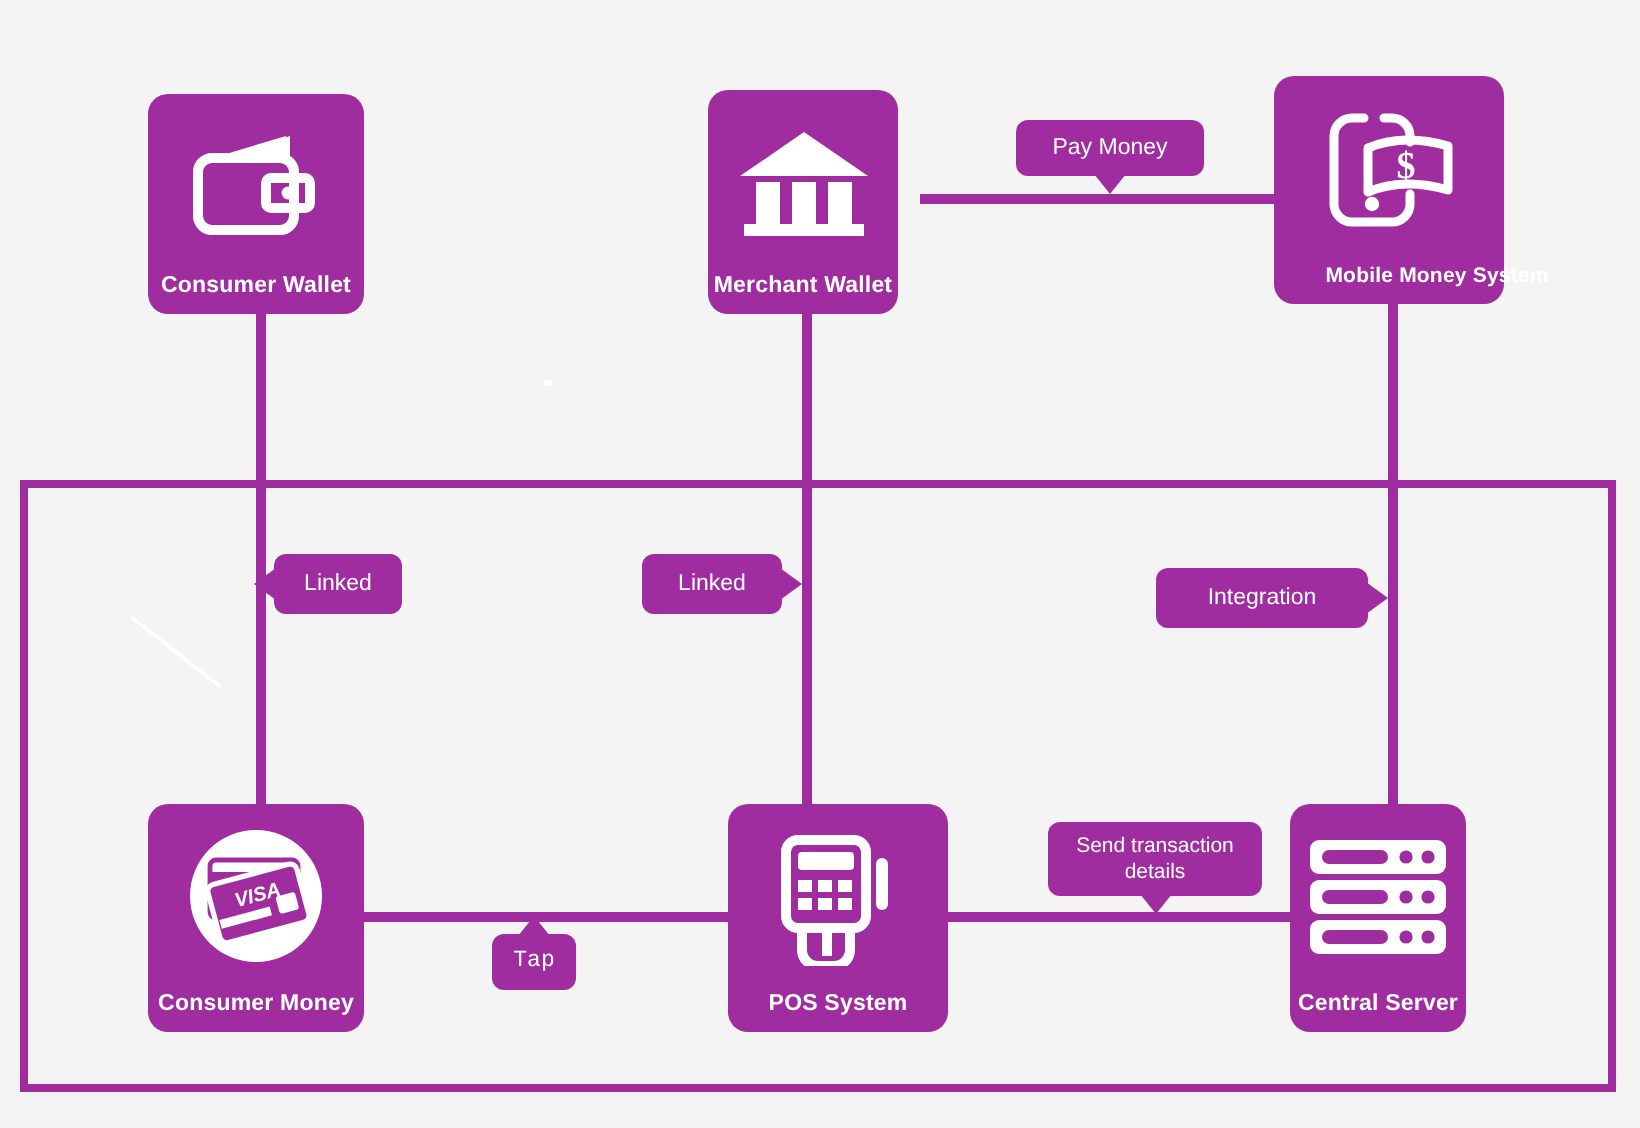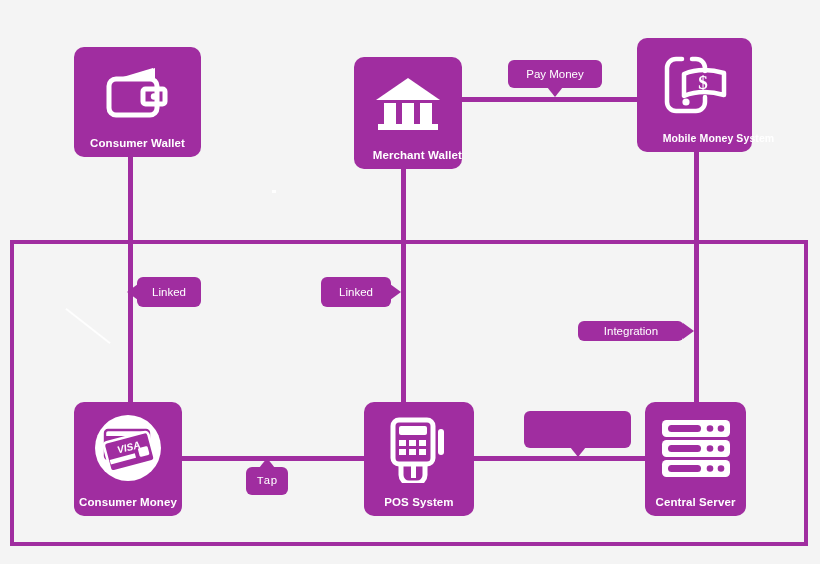--- a/index.html
+++ b/index.html
@@ -137,34 +137,34 @@
 
   <div class="group-box"></div>
 
   <div class="line v" style="left:128px; top:152px; height:254px;"></div>
   <div class="line v" style="left:401px; top:152px; height:254px;"></div>
   <div class="line v" style="left:694px; top:148px; height:258px;"></div>
   <div class="line h" style="left:460px; top:97px; width:182px;"></div>
   <div class="line h" style="left:178px; top:456px; width:190px;"></div>
   <div class="line h" style="left:470px; top:456px; width:180px;"></div>
 
-  <div class="node" style="left:74px; top:47px; width:127px; height:110px;align-items:center;">
+  <div class="node" style="left:74px; top:47px; width:108px; height:110px;align-items:center;">
     <div class="glyph">
       <svg width="70" height="56" viewBox="0 0 70 56" fill="none">
         <path d="M10 16 L50 4 L50 16" stroke="#ffffff" stroke-width="0" fill="#ffffff"></path>
         <path d="M10 17 L52 4 L52 17 Z" fill="#ffffff"></path>
         <rect x="6" y="15" width="48" height="36" rx="7" ry="7" stroke="#ffffff" stroke-width="5" fill="none"></rect>
         <rect x="40" y="25" width="22" height="15" rx="2.5" ry="2.5" stroke="#ffffff" stroke-width="5" fill="none"></rect>
         <circle cx="51" cy="32.5" r="3.2" fill="#ffffff"></circle>
       </svg>
     </div>
     <div class="node-label">Consumer Wallet</div>
   </div>
 
-  <div class="node" style="left:354px; top:57px; width:108px; height:112px;align-items:flex-end;">
+  <div class="node" style="left:354px; top:45px; width:95px; height:112px;">
     <div class="glyph">
       <svg width="72" height="58" viewBox="0 0 72 58" fill="none">
         <path d="M36 4 L68 26 L4 26 Z" fill="#ffffff"></path>
         <rect x="12" y="29" width="12" height="21" fill="#ffffff"></rect>
         <rect x="30" y="29" width="12" height="21" fill="#ffffff"></rect>
         <rect x="48" y="29" width="12" height="21" fill="#ffffff"></rect>
         <rect x="6" y="50" width="60" height="6" fill="#ffffff"></rect>
       </svg>
     </div>
     <div class="node-label">Merchant Wallet</div>
@@ -214,21 +214,21 @@
         <rect x="26" y="34" width="7" height="6" fill="#ffffff"></rect>
         <rect x="36" y="34" width="7" height="6" fill="#ffffff"></rect>
         <rect x="55" y="14" width="6" height="26" rx="3" ry="3" fill="#ffffff"></rect>
         <path d="M18 49 V60 A8 8 0 0 0 26 68 H34 A8 8 0 0 0 42 60 V49" stroke="#ffffff" stroke-width="5" fill="none"></path>
         <rect x="28" y="49" width="5" height="14" fill="#ffffff"></rect>
       </svg>
     </div>
     <div class="node-label">POS System</div>
   </div>
 
-  <div class="node" style="left:645px; top:402px; width:101px; height:114px;">
+  <div class="node" style="left:645px; top:402px; width:88px; height:114px;">
     <div class="glyph">
       <svg width="76" height="62" viewBox="0 0 76 62" fill="none">
         <rect x="4" y="2" width="68" height="17" rx="4.5" ry="4.5" fill="#ffffff"></rect>
         <rect x="4" y="22" width="68" height="17" rx="4.5" ry="4.5" fill="#ffffff"></rect>
         <rect x="4" y="42" width="68" height="17" rx="4.5" ry="4.5" fill="#ffffff"></rect>
         <rect x="10" y="7" width="33" height="7" rx="3.5" ry="3.5" fill="#a02da0"></rect>
         <rect x="10" y="27" width="33" height="7" rx="3.5" ry="3.5" fill="#a02da0"></rect>
         <rect x="10" y="47" width="33" height="7" rx="3.5" ry="3.5" fill="#a02da0"></rect>
         <circle cx="52" cy="10.5" r="3.3" fill="#a02da0"></circle>
         <circle cx="63" cy="10.5" r="3.3" fill="#a02da0"></circle>
@@ -249,26 +249,27 @@
   <div class="badge" style="left:137px; top:277px; width:64px; height:30px;">
     <span>Linked</span>
     <span class="tail tail-left"></span>
   </div>
 
   <div class="badge" style="left:321px; top:277px; width:70px; height:30px;">
     <span>Linked</span>
     <span class="tail tail-right"></span>
   </div>
 
-  <div class="badge" style="left:578px; top:284px; width:106px; height:20px;margin-top:37px;">
+  <div class="badge" style="left:578px; top:284px; width:106px; height:30px;">
     <span>Integration</span>
     <span class="tail tail-right"></span>
   </div>
 
   <div class="badge" style="left:524px; top:411px; width:107px; height:37px; font-size:10.5px; line-height:13px; padding:3px 7px;">
+    <span>Send transaction details</span>
     <span class="tail tail-down"></span>
   </div>
 
   <div class="badge" style="left:246px; top:467px; width:42px; height:28px;font-family:Liberation Mono, monospace;">
     <span>Tap</span>
     <span class="tail tail-up"></span>
   </div>
 
 </div>
 

